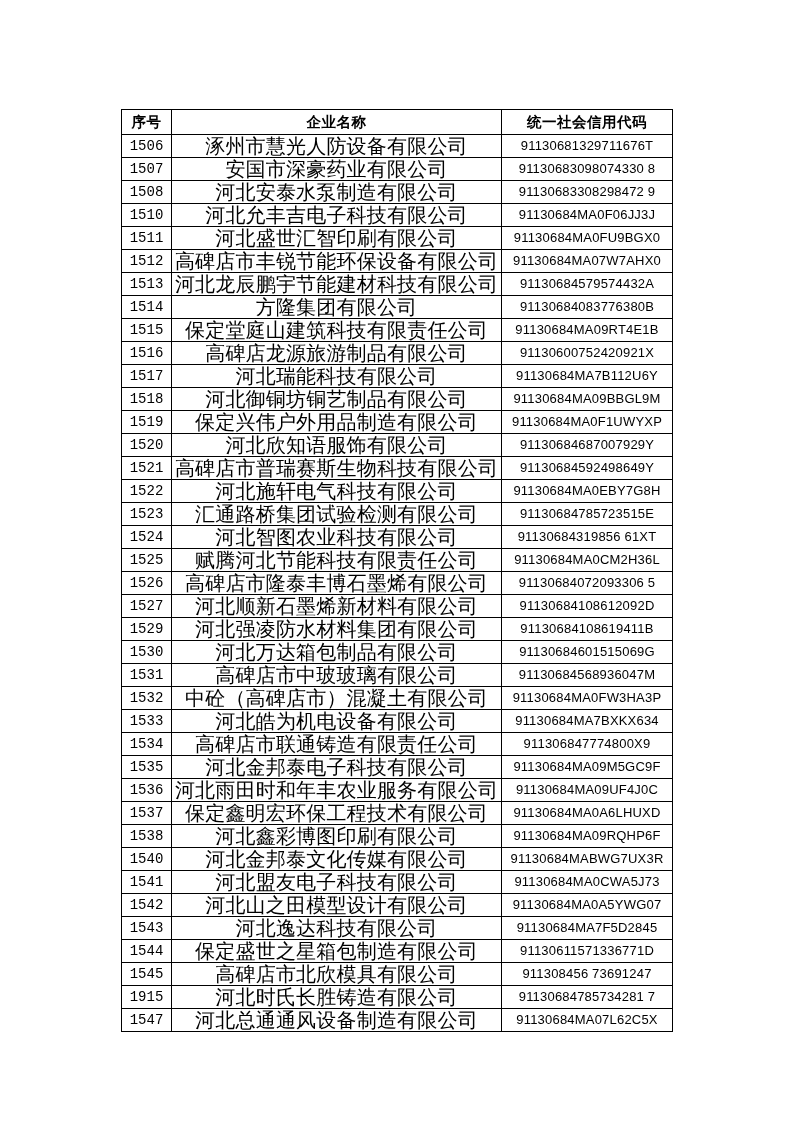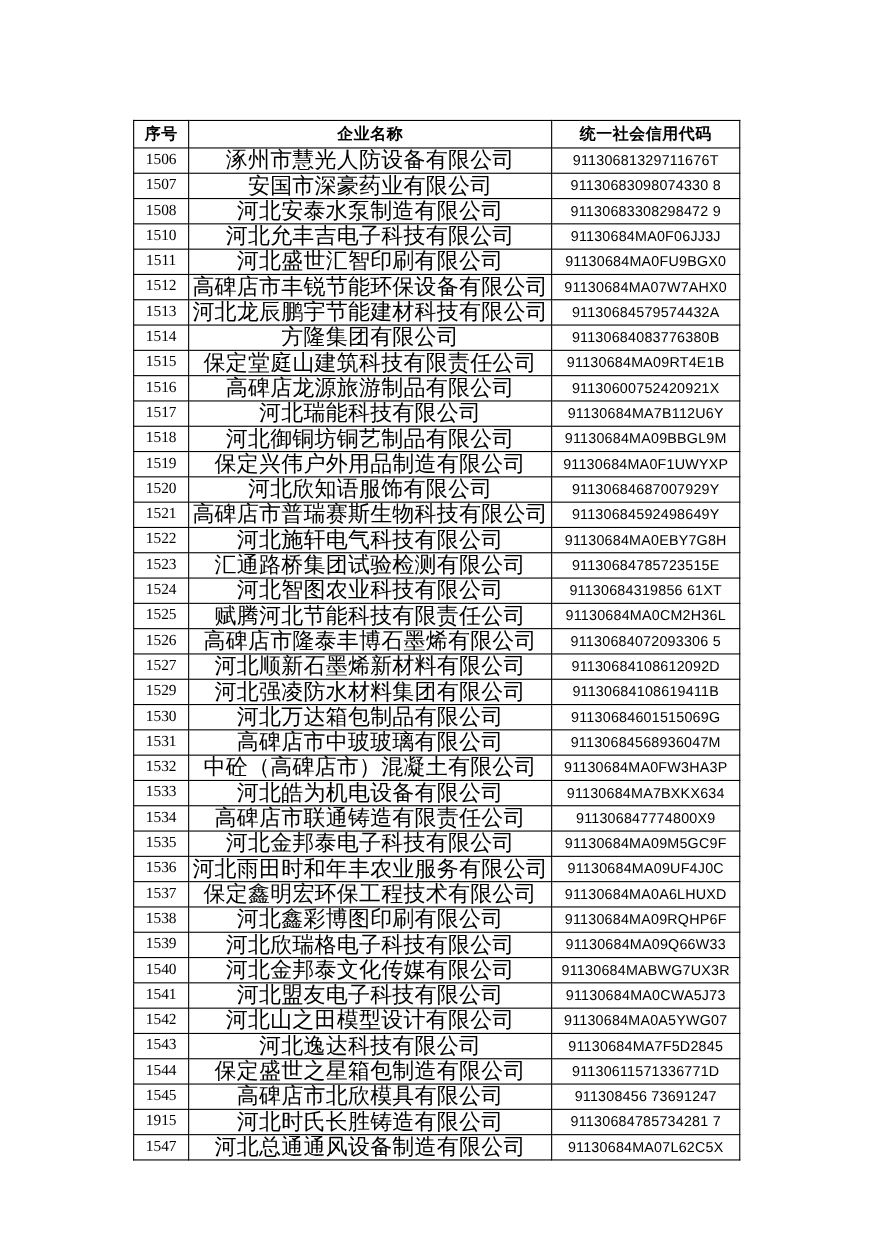--- a/index.html
+++ b/index.html
@@ -51,21 +51,21 @@
   }
   table.registry thead th {
     font-weight: bold;
     font-size: 14.5px;
     height: 24px;
     line-height: 24px;
     letter-spacing: 0.5px;
   }
   td.seq {
     font-size: 14px;
-    font-family: Liberation Serif, serif;
+    font-family: Liberation Mono, monospace;
   }
   td.name {
     font-size: 20px;
     font-family: "Liberation Serif", "DejaVu Serif", serif;
     letter-spacing: 0.2px;
   }
   td.code {
     font-size: 13px;
     font-family: Liberation Sans, sans-serif;
     letter-spacing: 0.2px;
@@ -239,25 +239,20 @@
             <td class="seq">1537</td>
             <td class="name">保定鑫明宏环保工程技术有限公司</td>
             <td class="code">91130684MA0A6LHUXD</td>
           </tr>
           <tr>
             <td class="seq">1538</td>
             <td class="name">河北鑫彩博图印刷有限公司</td>
             <td class="code">91130684MA09RQHP6F</td>
           </tr>
           <tr>
-            <td class="seq">1539</td>
-            <td class="name">河北欣瑞格电子科技有限公司</td>
-            <td class="code">91130684MA09Q66W33</td>
-          </tr>
-          <tr>
             <td class="seq">1540</td>
             <td class="name">河北金邦泰文化传媒有限公司</td>
             <td class="code">91130684MABWG7UX3R</td>
           </tr>
           <tr>
             <td class="seq">1541</td>
             <td class="name">河北盟友电子科技有限公司</td>
             <td class="code">91130684MA0CWA5J73</td>
           </tr>
           <tr>

